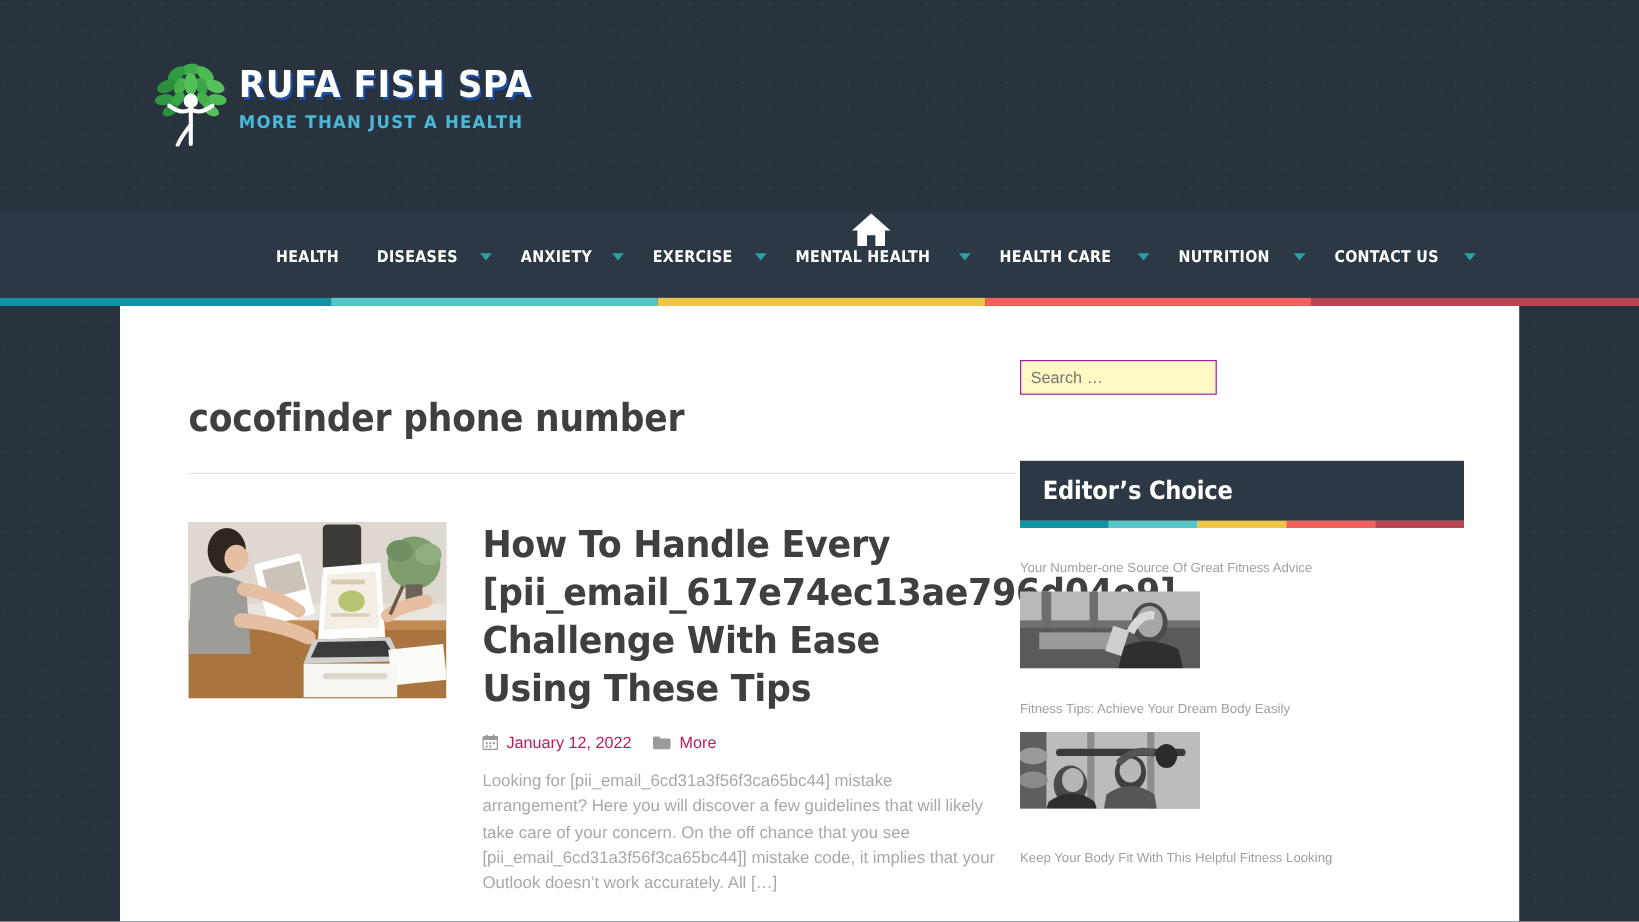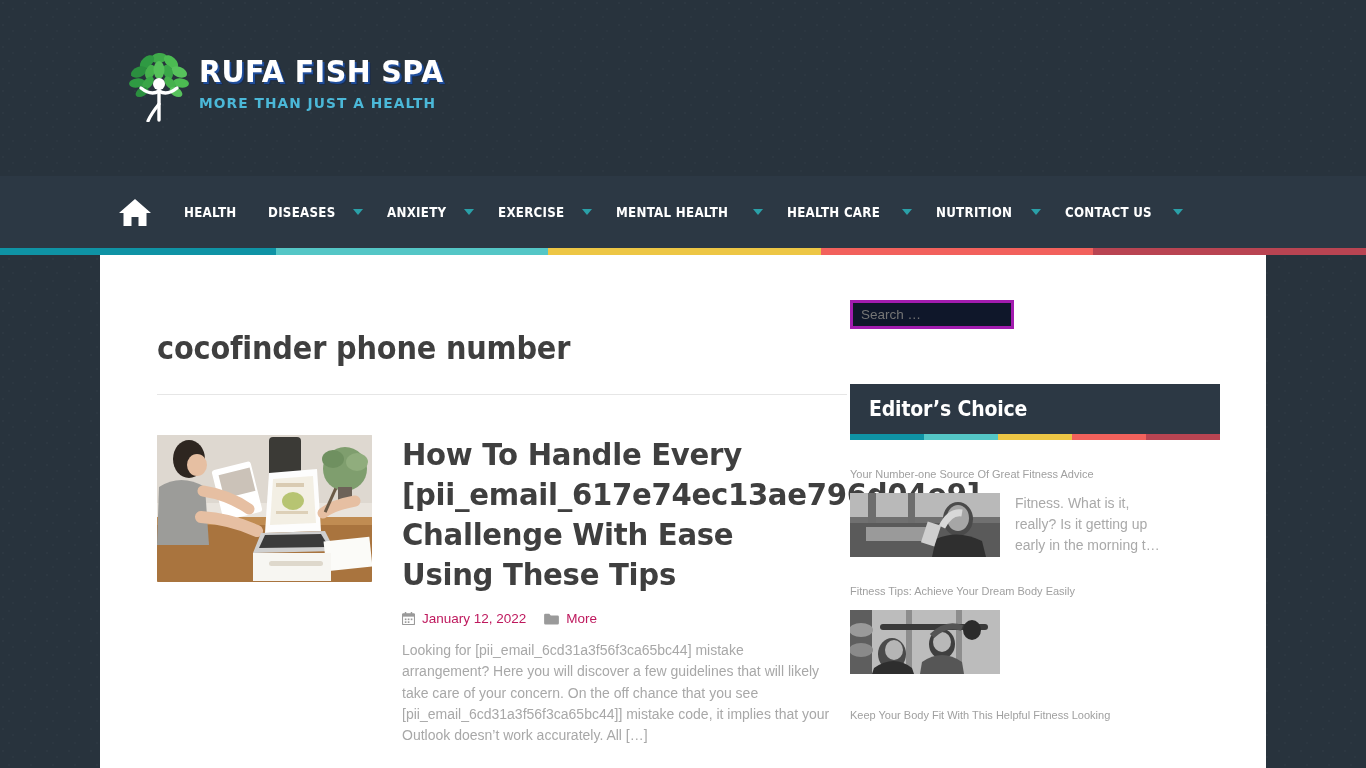--- a/index.html
+++ b/index.html
@@ -67,20 +67,21 @@
   }
 
   
   .main-nav {
     height: 72px;
     background: #2c3844;
     display: flex;
     align-items: center;
     padding-left: 118px;
     position: relative;
+    flex-direction: column;
   }
   .nav-home {
     width: 34px;
     height: 30px;
     margin-right: 32px;
     display: flex;
     align-items: center;
     justify-content: center;
   }
   .nav-item {
@@ -199,22 +200,22 @@
     font-size: 14px;
     line-height: 1.52;
     color: #a8a8a8;
     width: 430px;
   }
 
   
   .search-box {
     width: 164px;
     height: 29px;
-    border: 3px solid #a21caf;
-    background: #0f172a;
+    border: 1px solid #a21caf;
+    background: #fef9c3;
     font-size: 13.5px;
     color: #777;
     padding: 0 8px;
     font-family: "Liberation Sans", sans-serif;
     outline: none;
   }
   .widget { margin-top: 55px; }
   .widget-head {
     background: #2c3844;
     height: 50px;
@@ -448,21 +449,20 @@
                     <rect x="18" y="0" width="8" height="30" fill="#6d6d6d"></rect>
                     <rect x="58" y="0" width="7" height="30" fill="#6d6d6d"></rect>
                     <rect x="0" y="30" width="150" height="34" fill="#5a5a5a"></rect>
                     <rect x="16" y="34" width="60" height="14" fill="#9a9a9a"></rect>
                     <ellipse cx="108" cy="26" rx="15" ry="17" fill="#4a4a4a"></ellipse>
                     <ellipse cx="108" cy="25" rx="11" ry="13" fill="#b6a394"></ellipse>
                     <path d="M86 46 Q108 36 132 48 L136 64 L82 64 Z" fill="#2f2f2f"></path>
                     <path d="M92 34 Q100 18 112 20" stroke="#d8d8d8" stroke-width="7" fill="none"></path>
                     <rect x="74" y="30" width="14" height="22" fill="#cfcfcf" transform="rotate(18 81 41)"></rect>
                   </svg></a>
-                <div class="mini-excerpt">Fitness. What is it, really? Is it getting up early in the morning t…</div>
               </div></div>
             <div class="mini-post"><a class="mini-title">Fitness Tips: Achieve Your Dream Body Easily</a><div class="mini-row">
                 <a class="mini-thumb"><svg width="150" height="64" viewBox="0 0 150 64">
                     <rect width="150" height="64" fill="#c9c9c9"></rect>
                     <rect x="0" y="0" width="150" height="64" fill="#bcbcbc"></rect>
                     <rect x="0" y="0" width="22" height="64" fill="#5e5e5e"></rect>
                     <ellipse cx="11" cy="20" rx="12" ry="7" fill="#9a9a9a"></ellipse>
                     <ellipse cx="11" cy="40" rx="12" ry="7" fill="#8a8a8a"></ellipse>
                     <rect x="56" y="0" width="6" height="64" fill="#8d8d8d"></rect>
                     <rect x="106" y="0" width="6" height="64" fill="#8d8d8d"></rect>

